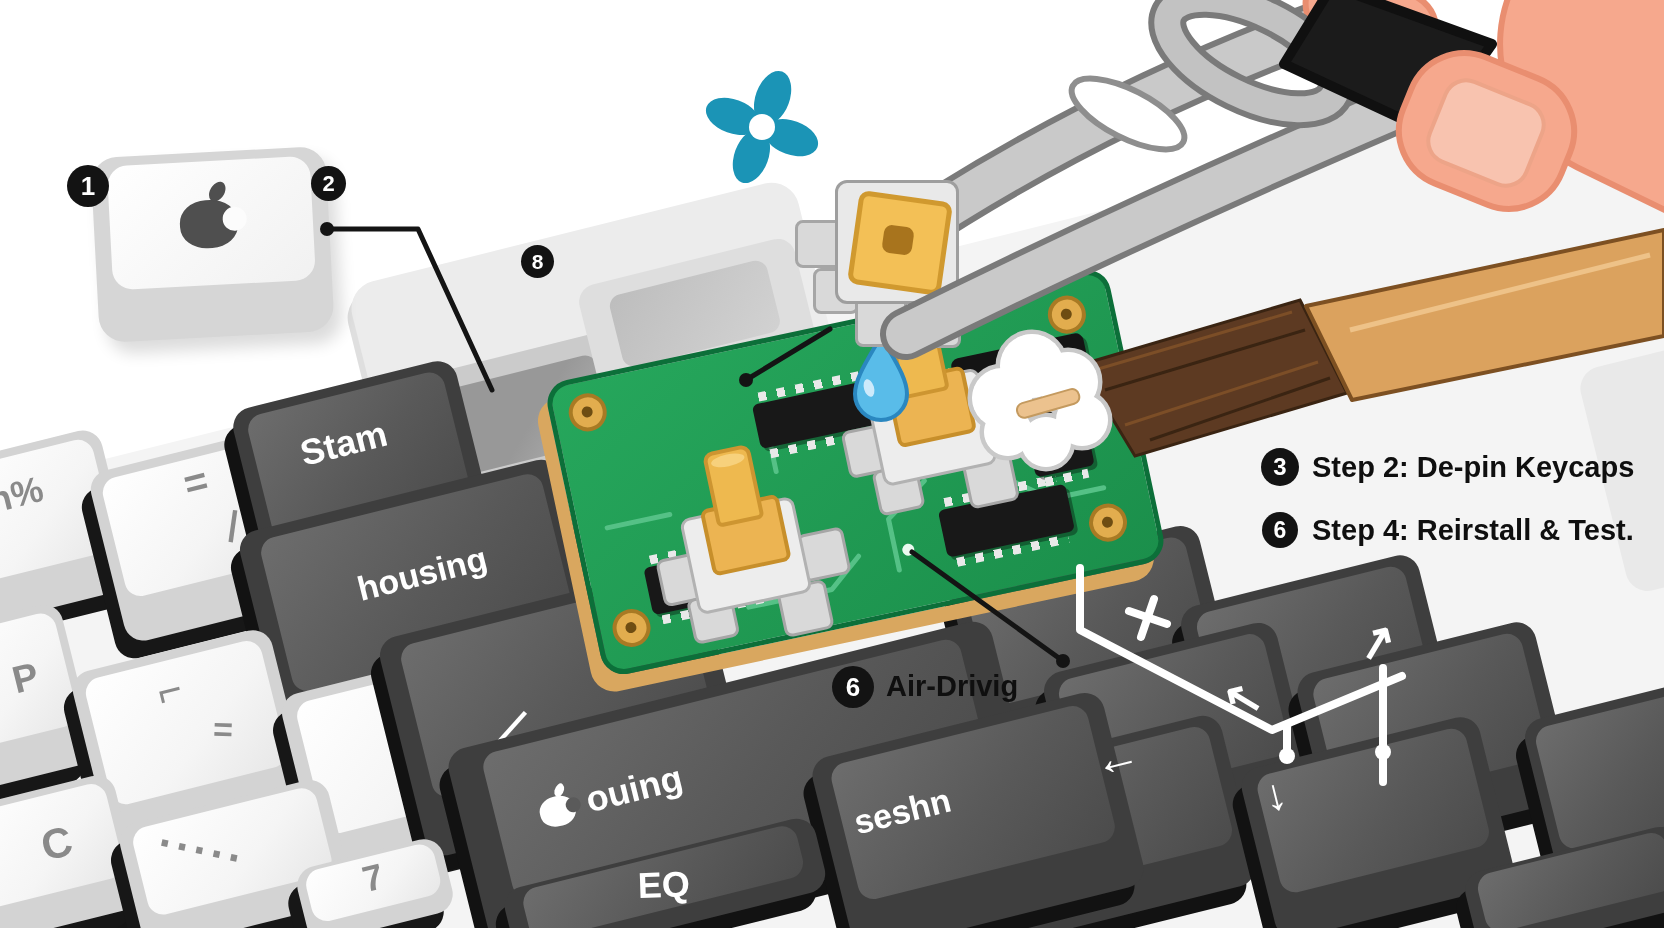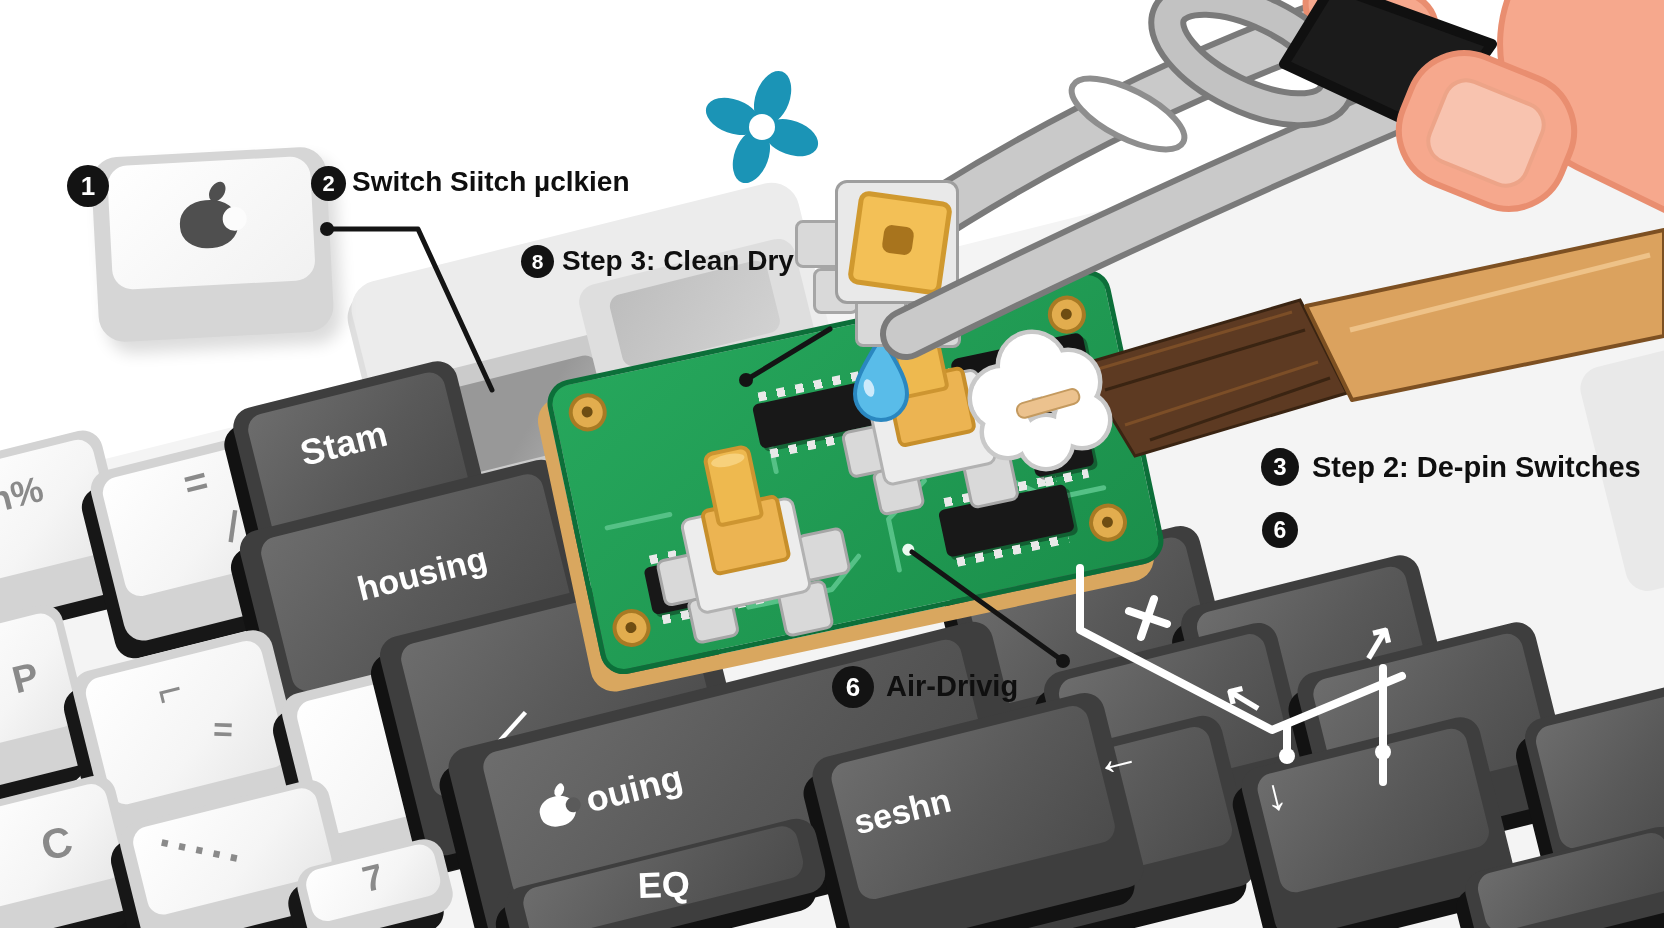--- a/index.html
+++ b/index.html
@@ -342,22 +342,21 @@
       <line x1="912" y1="552" x2="1063" y2="661"></line>
     </g>
     <circle cx="327" cy="229" r="7" fill="#141414"></circle>
     <circle cx="746" cy="380" r="7" fill="#141414"></circle>
     <circle cx="1063" cy="661" r="7" fill="#141414"></circle>
   </svg>
 
 
   <div class="badge" style="left:67px;top:165px;width:42px;height:42px;font-size:26px;">1</div>
   <div class="badge" style="left:311px;top:166px;width:35px;height:35px;font-size:22px;">2</div>
-  <div class="clabel" style="left:352px;top:166px;font-size:28px;">Switch Siitch µclkien</div>
   <div class="badge" style="left:521px;top:245px;width:33px;height:33px;font-size:21px;">8</div>
-  <div class="clabel" style="left:562px;top:245px;font-size:28px;">Step 3: Clean Dry</div>
   <div class="badge" style="left:1261px;top:448px;width:38px;height:38px;font-size:24px;">3</div>
-  <div class="clabel" style="left:1312px;top:451px;font-size:29px;">Step 2: De-pin Switches</div>
+  <div class="clabel" style="left:1312px;top:451px;font-size:29px;">Step 2: De-pin Keycaps</div>
   <div class="badge" style="left:1262px;top:512px;width:36px;height:36px;font-size:23px;">6</div>
+  <div class="clabel" style="left:1312px;top:514px;font-size:29px;">Step 4: Reirstall &amp; Test.</div>
   <div class="badge" style="left:832px;top:666px;width:42px;height:42px;font-size:26px;">6</div>
   <div class="clabel" style="left:886px;top:670px;font-size:29px;">Air-Drivig</div>
 
 </div>
 
 </body></html>

